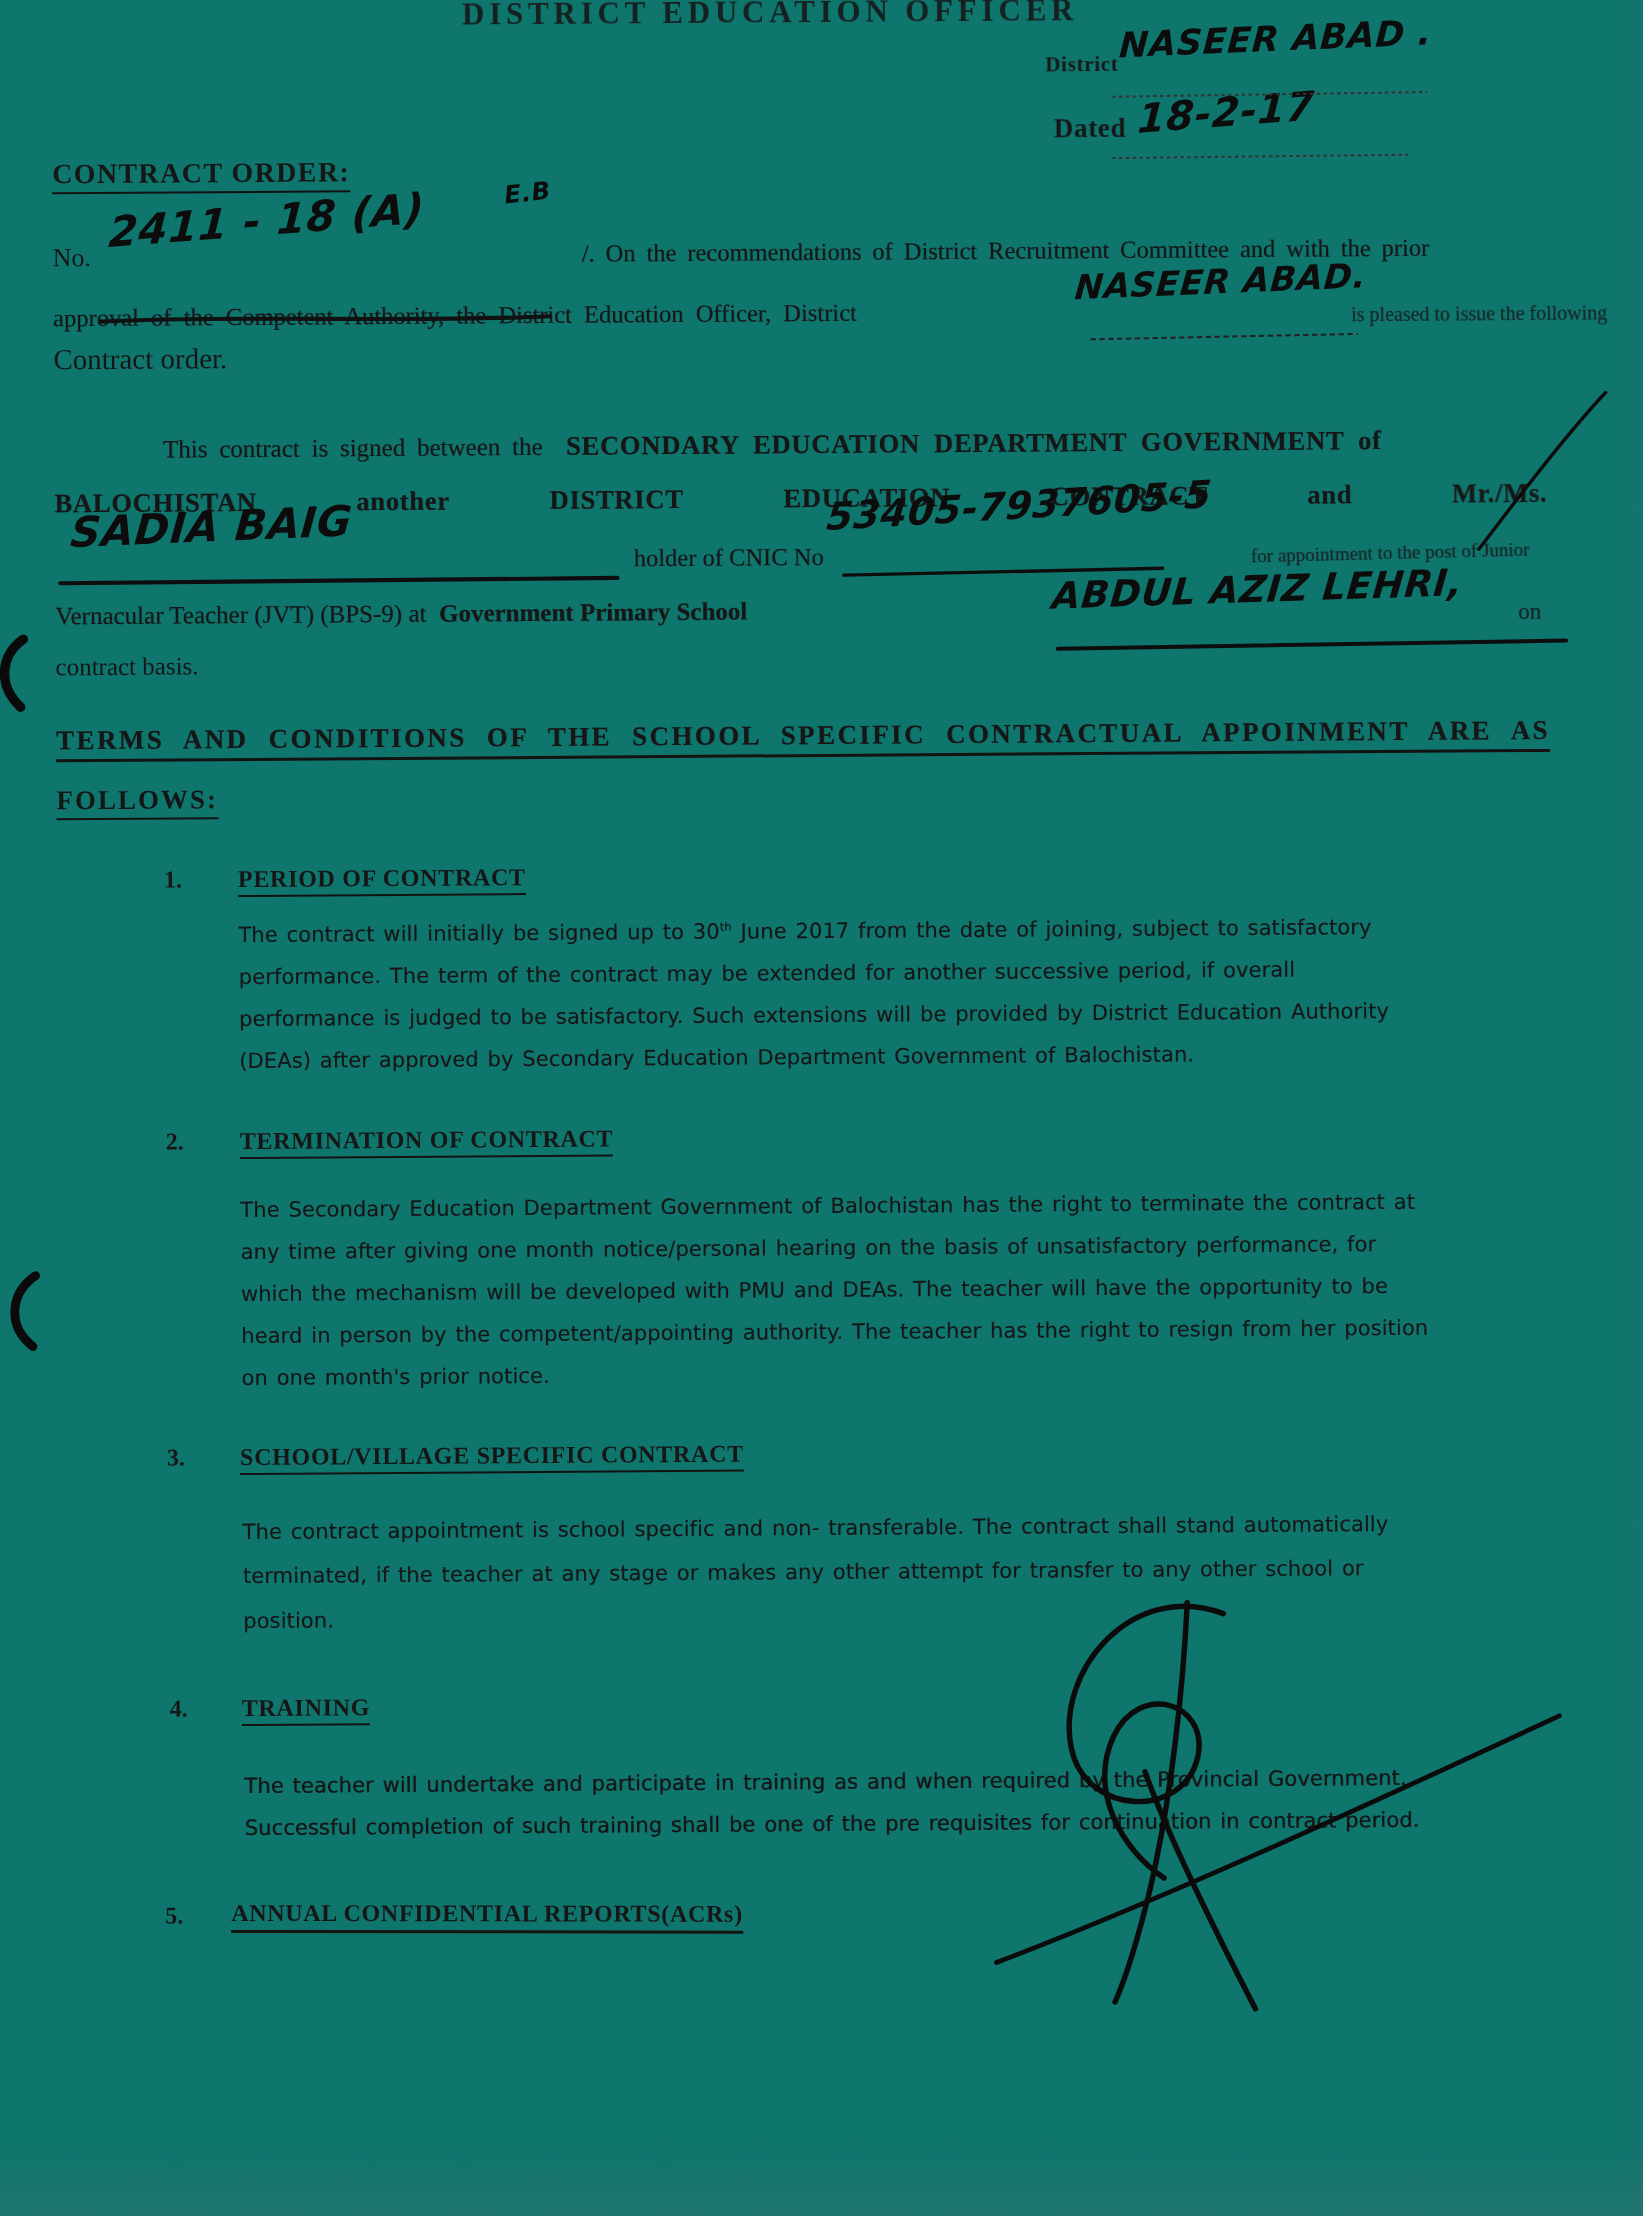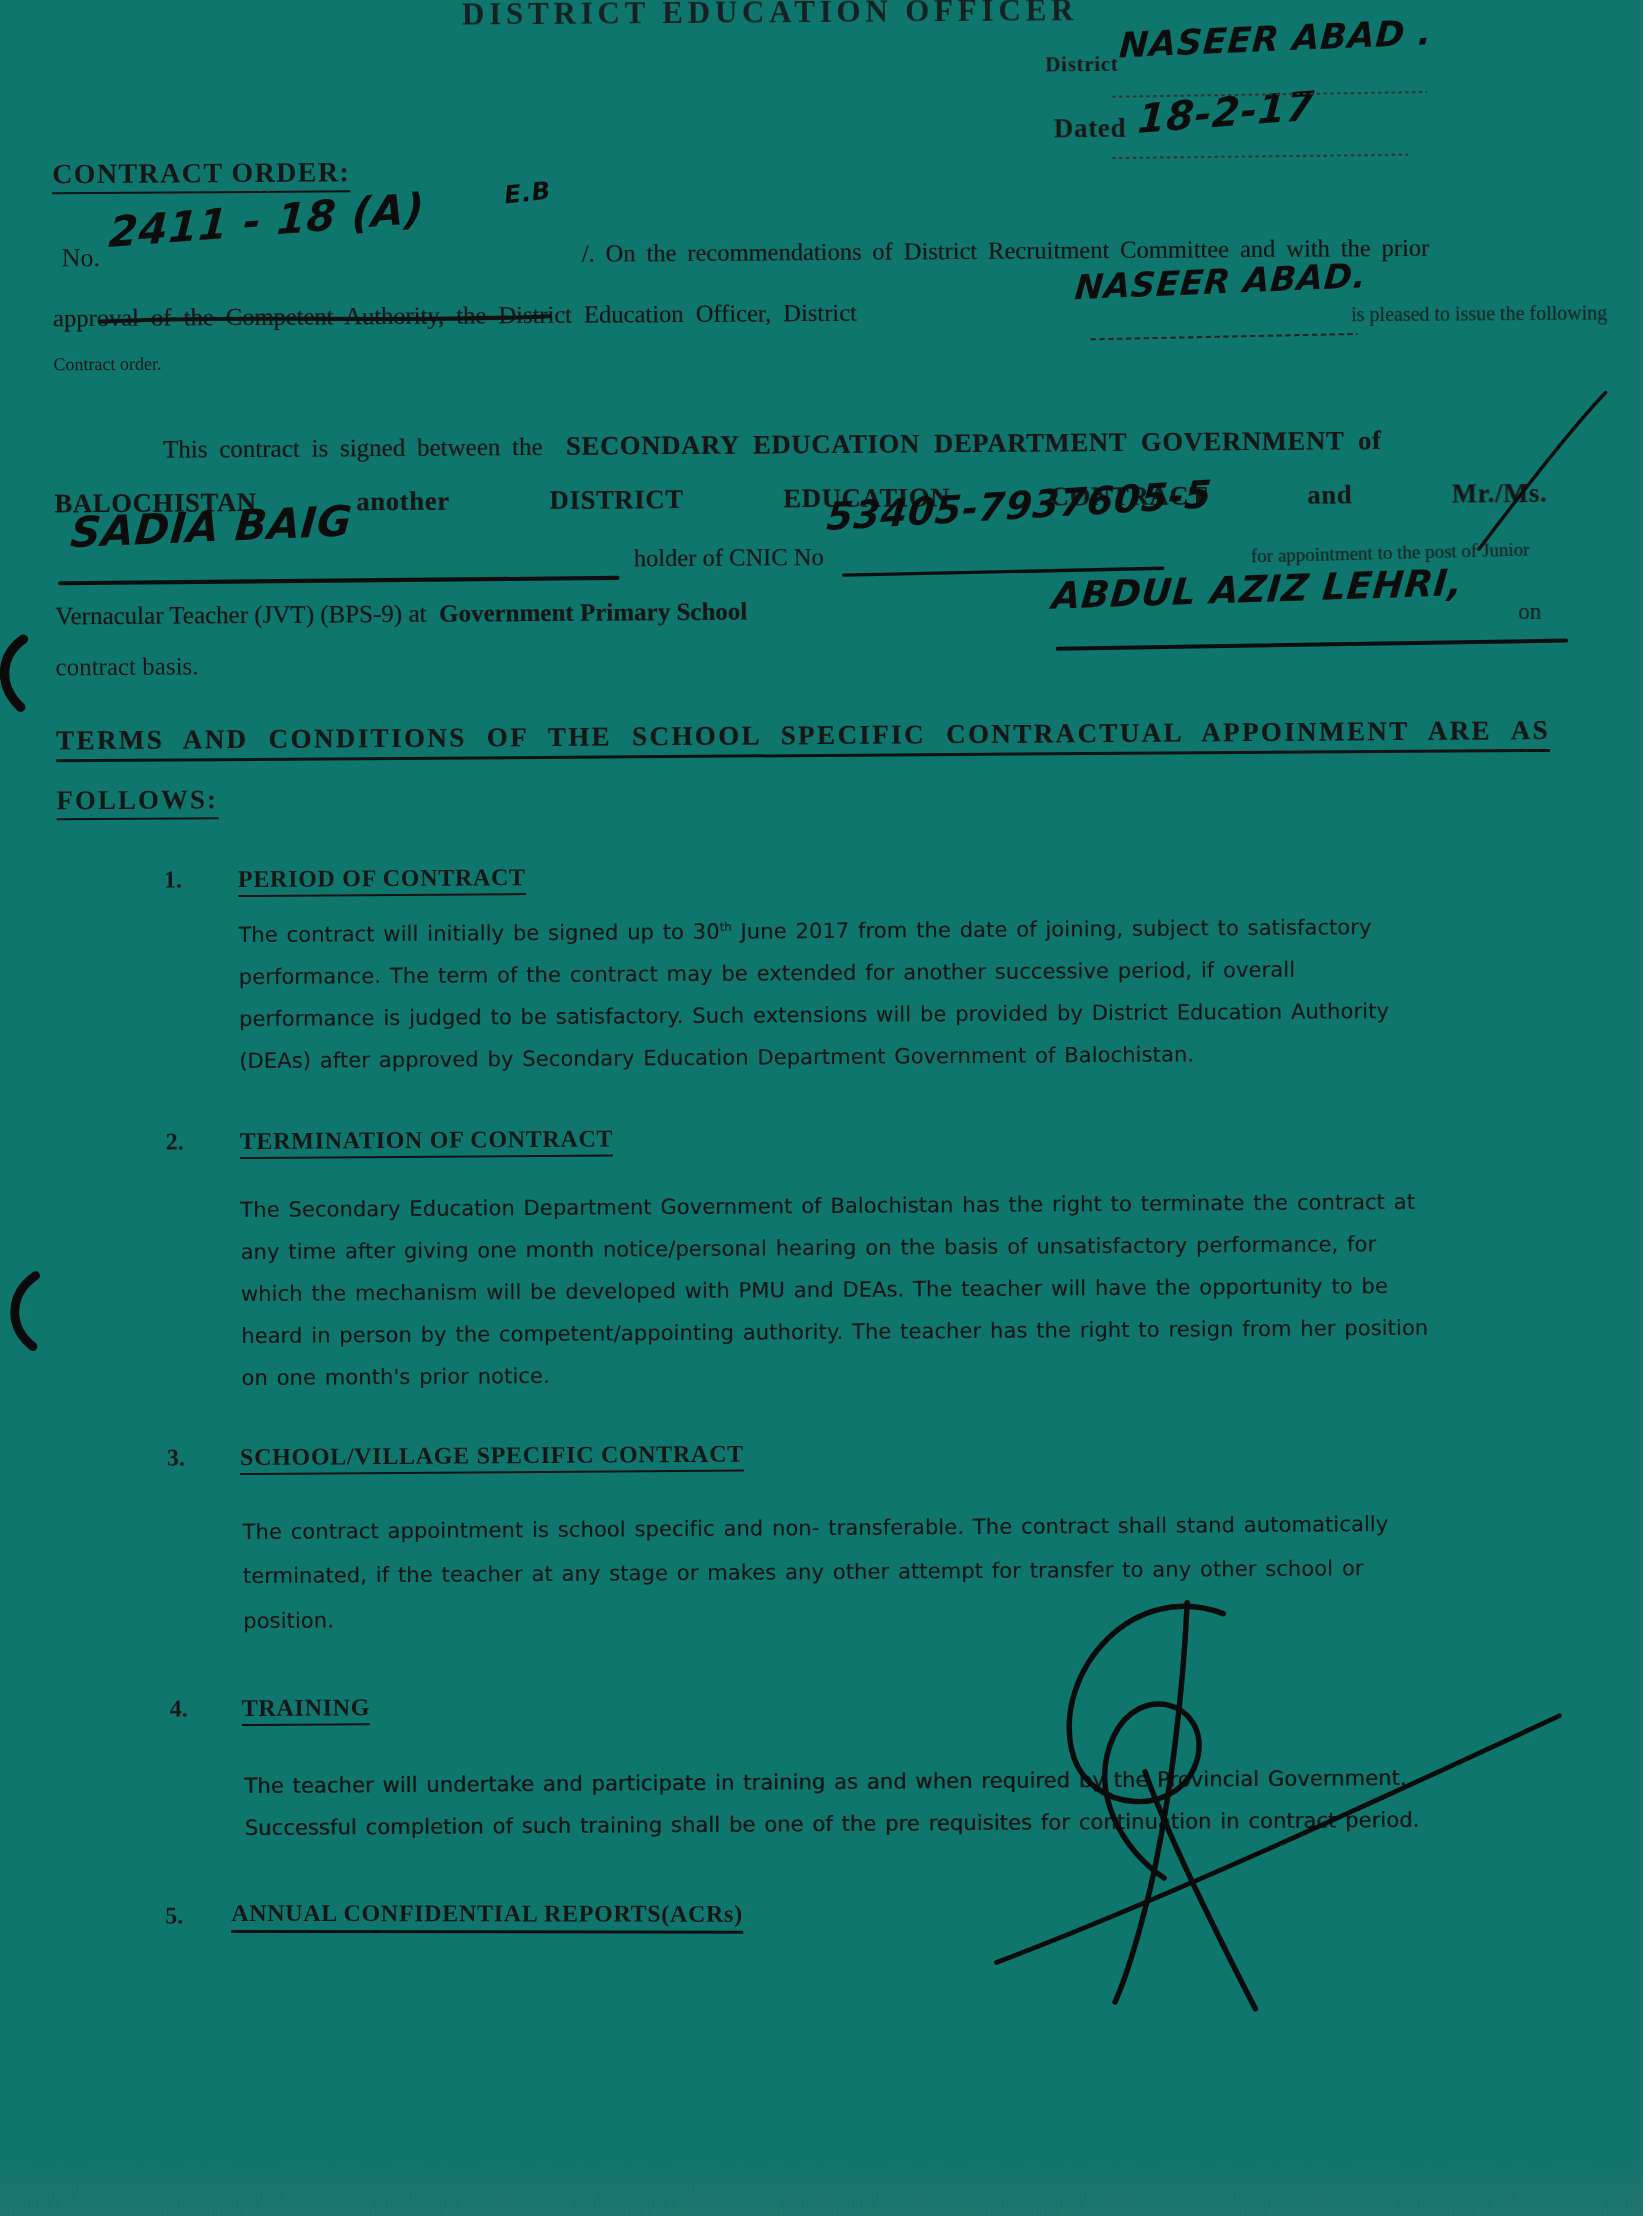--- a/index.html
+++ b/index.html
@@ -43,30 +43,30 @@
     <div class="abs serif b soft" style="left:1052px;top:56px;font-size:21px;letter-spacing:0.7px;">District</div>
     <div class="abs hw" style="left:1126px;top:24.5px;font-size:35px;transform:rotate(-2deg) skewX(-6deg);">NASEER ABAD .</div>
 
     <div class="abs serif b soft" style="left:1060px;top:117px;font-size:27px;letter-spacing:0.7px;">Dated</div>
     <div class="abs hw" style="left:1144px;top:95px;font-size:40px;transform:rotate(-4deg) skewX(-8deg);">18-2-17</div>
 
     <div class="abs serif b" style="left:58px;top:155px;font-size:28px;letter-spacing:1.4px;">
       <span class="u-med">CONTRACT ORDER:</span>
     </div>
 
-    <div class="abs serif" style="left:58px;top:240px;font-size:26px;margin-left:9px;">No.</div>
+    <div class="abs serif" style="left:58px;top:240px;font-size:26px;">No.</div>
     <div class="abs hw" style="left:114px;top:196px;font-size:42px;transform:rotate(-4deg) skewX(-8deg);">2411 - 18  (A)</div>
     <div class="abs hw" style="left:510px;top:179px;font-size:24.5px;transform:rotate(-6deg);">E.B</div>
     <div class="abs serif smear" style="left:587px;top:240px;font-size:24.5px;word-spacing:4.8px;">/. On the recommendations of District Recruitment Committee and with the prior</div>
 
     <div class="abs serif smear" style="left:58px;top:301px;font-size:24.5px;word-spacing:6.1px;">approval of the Competent Authority, the District Education Officer, District</div>
     <div class="abs serif smear soft" style="left:1356px;top:308px;font-size:20px;opacity:.82;">is pleased to issue the following</div>
     <div class="abs hw" style="left:1080px;top:267px;font-size:34px;transform:rotate(-2deg) skewX(-7deg);z-index:3;">NASEER ABAD.</div>
 
-    <div class="abs serif" style="left:58px;top:350px;font-size:18px;">Contract order.</div>
+    <div class="abs serif" style="left:58px;top:340px;font-size:29px;">Contract order.</div>
 
     <div class="abs serif smear" style="left:167px;top:431px;font-size:25px;word-spacing:5.5px;">
       <span>This contract is signed between the</span>&nbsp;
       <span class="b" style="font-size:26.6px;letter-spacing:0.7px;word-spacing:6.8px;">SECONDARY EDUCATION DEPARTMENT GOVERNMENT of</span>
     </div>
 
     <div class="abs serif b smear" style="left:58px;top:485px;width:1493px;display:flex;justify-content:space-between;font-size:26.6px;letter-spacing:0.7px;">
       <span>BALOCHISTAN</span>
       <span>another</span>
       <span>DISTRICT</span>

